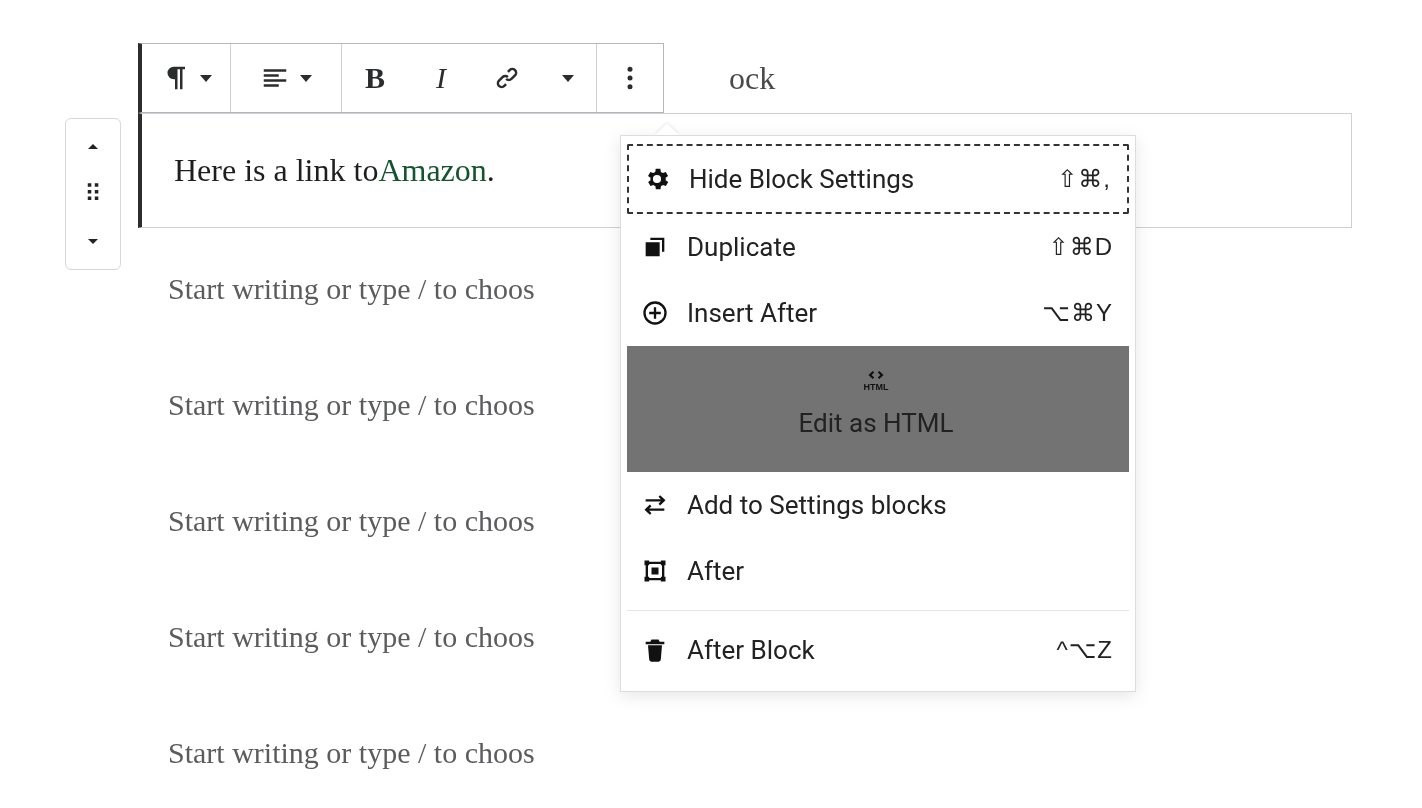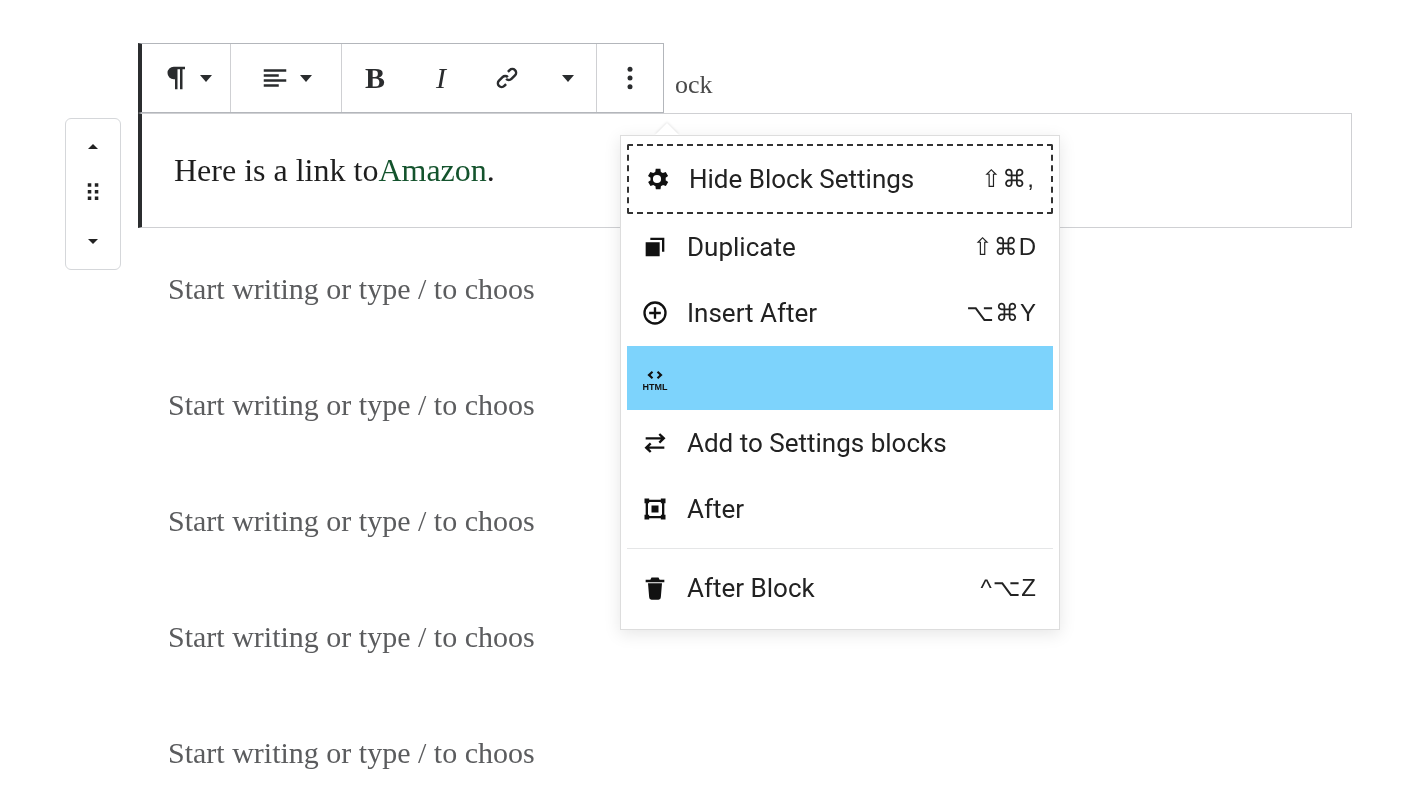--- a/index.html
+++ b/index.html
@@ -8,26 +8,25 @@
     height: 808px;
     background: #fff;
     font-family: -apple-system, BlinkMacSystemFont, "Segoe UI", Roboto, sans-serif;
     color: #1e1e1e;
     position: relative;
     overflow: hidden;
   }
 
   .bg-text {
     position: absolute;
-    left: 675px;
+    left: 729px;
     top: 60px;
     font-family: Georgia, "Times New Roman", serif;
-    font-size: 26px;
+    font-size: 32px;
     color: #4a4a4a;
-    margin-top: 10px;
   }
 
   
   .mover {
     position: absolute;
     left: 65px;
     top: 118px;
     width: 56px;
     height: 152px;
     border: 1px solid #d5d7da;
@@ -118,21 +117,21 @@
     font-size: 30px;
     color: #5b5c5e;
     margin-bottom: 82px;
   }
 
   
   .menu-wrap {
     position: absolute;
     left: 620px;
     top: 135px;
-    width: 440px;
+    width: 516px;
   }
   .menu-caret {
     position: absolute;
     top: -12px;
     left: 35px;
     width: 0; height: 0;
     border-left: 12px solid transparent;
     border-right: 12px solid transparent;
     border-bottom: 12px solid #fff;
     filter: drop-shadow(0 -1px 1px rgba(0,0,0,.1));
@@ -152,21 +151,21 @@
     gap: 16px;
     padding: 18px 16px 18px 12px;
     font-size: 26px;
     color: #222;
     cursor: pointer;
   }
   .menu .mi .mic { width: 32px; display:flex; align-items:center; justify-content:center; }
   .menu .mi .lab { flex: 1; }
   .menu .mi .sc  { font-size: 24px; color: #222; letter-spacing: 1px; font-family: -apple-system, "SF Pro Text", sans-serif; }
   .menu .mi.focused { border: 2px dashed #333; border-radius: 2px; }
-  .menu .mi.hovered { background: #7dd3fc; }
+  .menu .mi.hovered { background: #737373; flex-direction: column; }
   .menu .divider { height: 1px; background: #e5e6e7; margin: 6px 0; }
   .menu svg { width: 28px; height: 28px; fill: #111; }
 
   
   .clickable { cursor: pointer; }
 </style>
 </head>
 <body>
 
 <div class="bg-text">ock</div>
@@ -275,20 +274,21 @@
       <span class="sc">⌥⌘Y</span>
     </div>
 
     <div class="mi hovered clickable">
       <span class="mic">
         <svg viewBox="0 0 28 28">
           <path d="M10.8 7l-4.4 4 4.4 4 1.4-1.4L9.6 11l2.6-2.6L10.8 7zm6.4 0l-1.4 1.4L18.4 11l-2.6 2.6 1.4 1.4 4.4-4-4.4-4z"></path>
           <text x="14" y="26" text-anchor="middle" font-size="9" font-weight="700" font-family="Arial" fill="#111">HTML</text>
         </svg>
       </span>
+      <span class="lab">Edit as HTML</span>
       <span class="sc"></span>
     </div>
 
     <div class="mi clickable">
       <span class="mic">
           <svg viewBox="0 0 24 24">
             <path d="M4 7h13l-2-2 1.4-1.4L21 8l-4.6 4.4L15 11l2-2H4V7zm16 10H7l2 2-1.4 1.4L3 16l4.6-4.4L9 13l-2 2h13v2z"></path>
           </svg>
         </span>
       <span class="lab">Add to Settings blocks</span>

